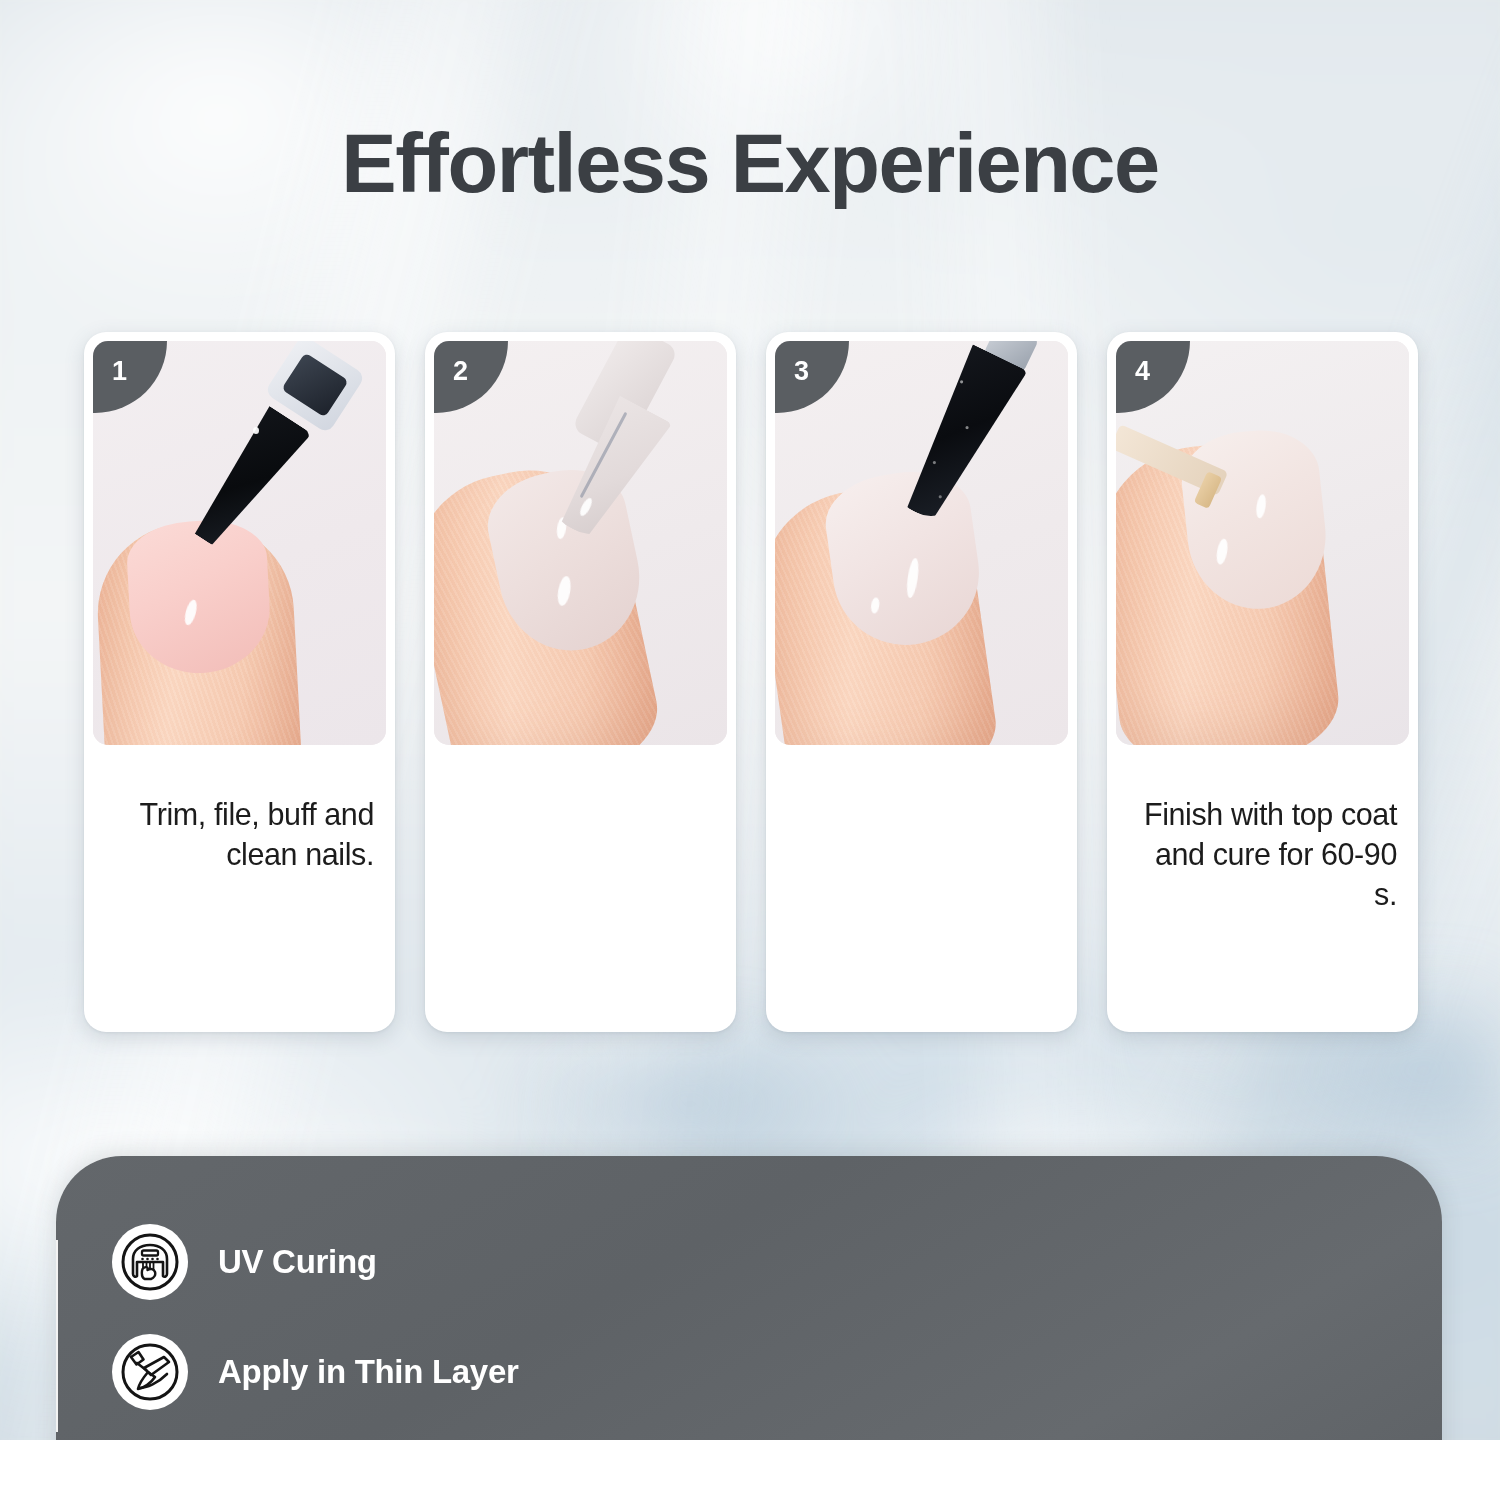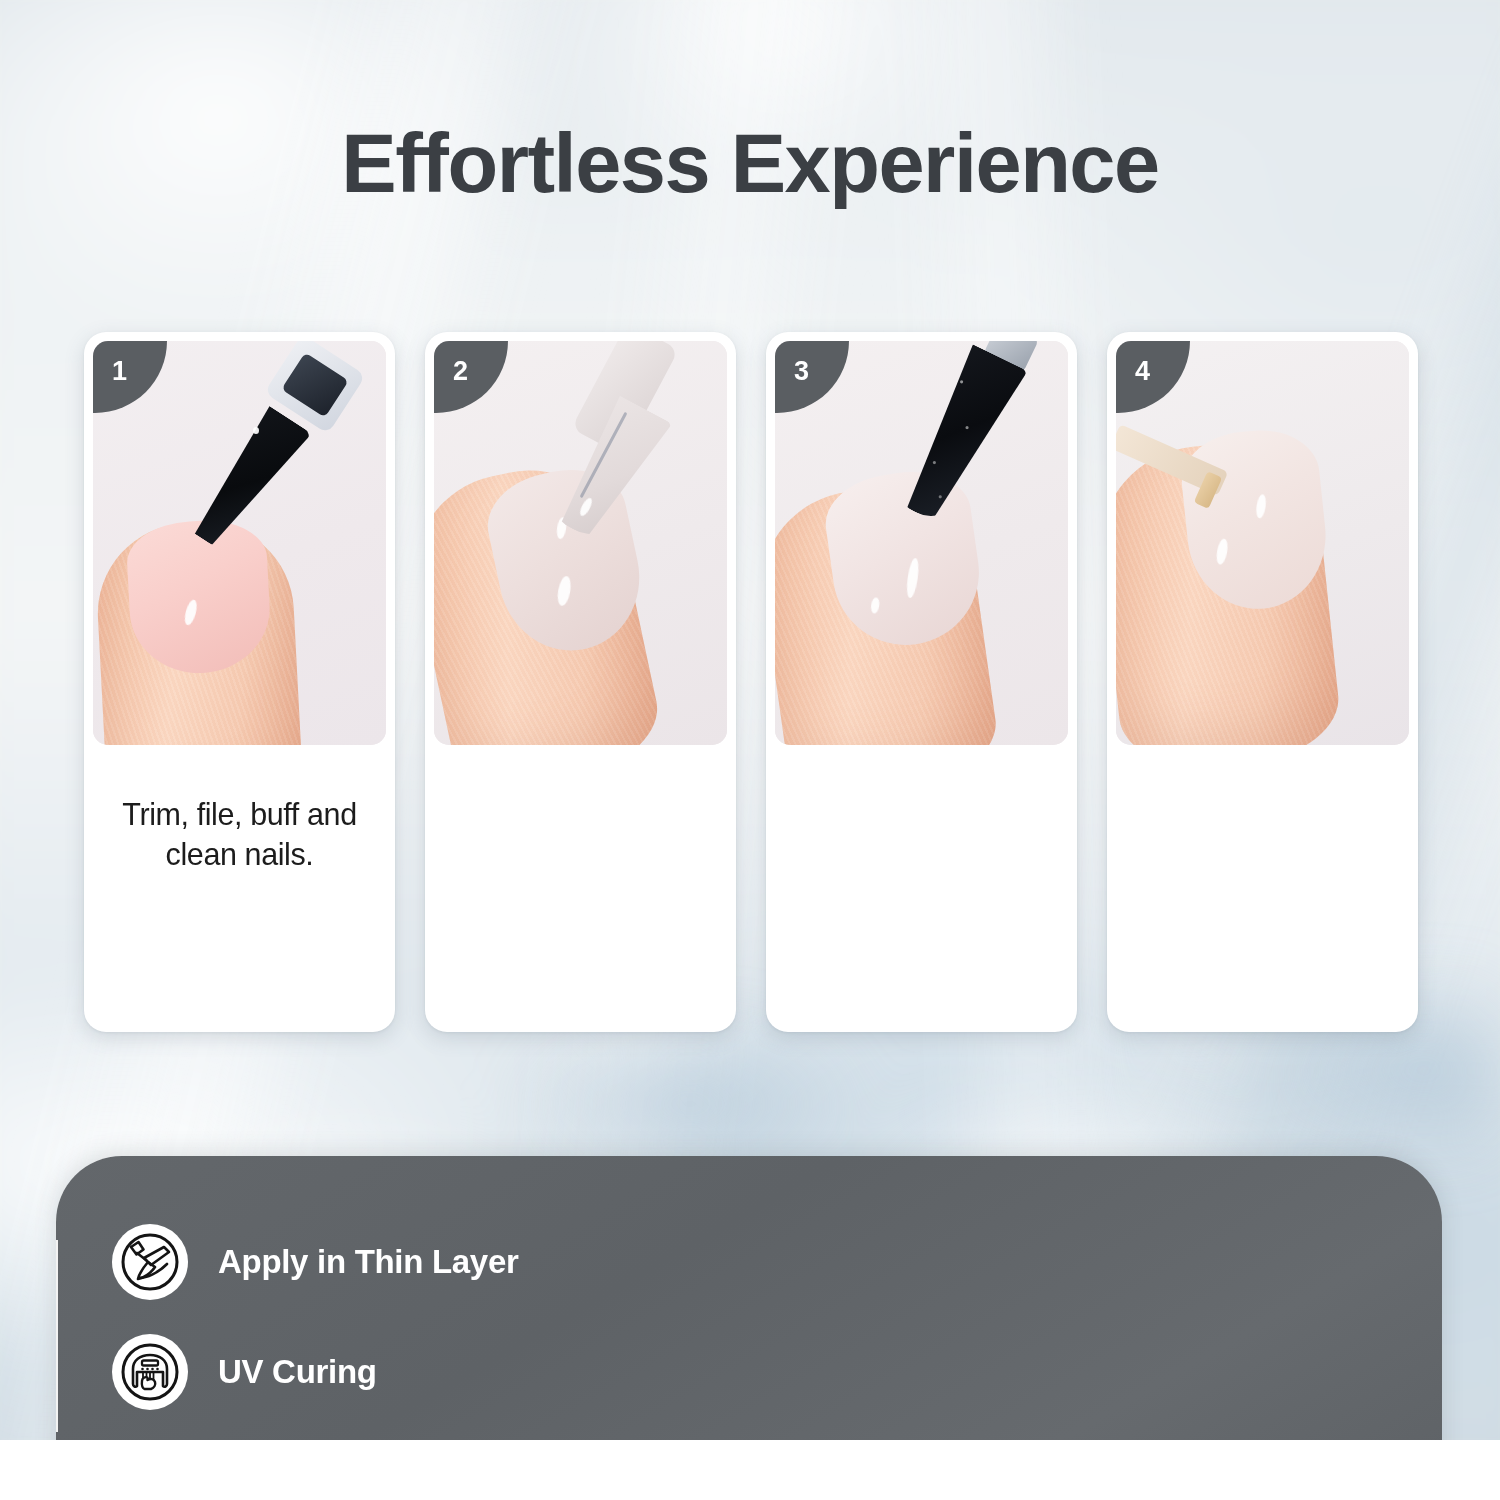--- a/index.html
+++ b/index.html
@@ -111,21 +111,21 @@
     line-height: 1;
     display: flex;
     align-items: flex-start;
     justify-content: flex-start;
     padding: 17px 0 0 19px;
   }
 
   .caption {
     flex: 1;
     padding: 50px 12px 0 12px;
-    text-align: center;
+    text-align: right;
     font-size: 30.5px;
     line-height: 1.31;
     color: #1c1c1c;
     font-weight: 400;
     letter-spacing: -0.4px;
   }
 
   
   .finger {
     position: absolute;
@@ -301,58 +301,59 @@
           <div class="nail" style="left:70px; top:90px; width:138px; height:178px; background:linear-gradient(155deg,#f7efed 0%,#f2e5e2 44%,#ecdad6 100%); transform:rotate(-6deg);">
             <div class="nail-gloss" style="left:72px; top:64px; width:9px; height:24px; transform:rotate(14deg);"></div>
             <div class="nail-gloss" style="left:28px; top:104px; width:10px; height:26px; transform:rotate(16deg);"></div>
           </div>
 
           <div class="brush-handle" style="left:-6px; top:106px; width:118px; height:26px; background:linear-gradient(100deg,#f3e6d6,#e4d2bc); border-radius:5px; transform:rotate(24deg);"></div>
           <div class="brush-handle" style="left:84px; top:132px; width:16px; height:34px; background:linear-gradient(100deg,#e9cfa6,#d8b988); border-radius:4px; transform:rotate(24deg);"></div>
         </div>
         <div class="badge">4</div>
       </div>
+      <div class="caption">Finish with top coat and cure for 60-90 s.</div>
     </div>
 
   </div>
 
   <div class="footer">
 
 
     <div class="footer-divider"></div>
 
     <div class="footer-right">
-
-      <div class="feature">
-        <span class="feature-icon">
-          <svg width="60" height="60" viewBox="0 0 60 60" aria-hidden="true">
-            <circle cx="30" cy="30" r="27" fill="none" stroke="#141414" stroke-width="3"></circle>
-            <path d="M11 15 L18.5 10 L23.5 17.5 L16.5 22.5 Z" fill="none" stroke="#141414" stroke-width="2.6" stroke-linejoin="round"></path>
-            <path d="M17 21 L26 28" fill="none" stroke="#141414" stroke-width="2.6" stroke-linecap="round"></path>
-            <path d="M24 26 L44 15 L49 20 L31 33 Z" fill="none" stroke="#141414" stroke-width="2.6" stroke-linejoin="round"></path>
-            <path d="M28 30 C23 36, 19 42, 18 47 C24 46, 31 41, 35 35 Z" fill="none" stroke="#141414" stroke-width="2.6" stroke-linejoin="round"></path>
-            <path d="M19 46 C27 46, 38 41, 47 32" fill="none" stroke="#141414" stroke-width="2.6" stroke-linecap="round"></path>
-          </svg>
-        </span>
-        <span class="feature-label">Apply in Thin Layer</span>
-      </div>
 
       <div class="feature">
         <span class="feature-icon">
           <svg width="60" height="60" viewBox="0 0 60 60" aria-hidden="true">
             <circle cx="30" cy="30" r="27" fill="none" stroke="#141414" stroke-width="3"></circle>
             <path d="M13 42 L13 27 C13 18.5, 20 13, 30 13 C40 13, 47 18.5, 47 27 L47 42 C47 44.5, 44.5 45.5, 43 44 L43 30 L17 30 L17 44 C15.5 45.5, 13 44.5, 13 42 Z" fill="none" stroke="#141414" stroke-width="2.6" stroke-linejoin="round"></path>
             <rect x="22" y="18.5" width="16" height="5" rx="1.6" fill="none" stroke="#141414" stroke-width="2.3"></rect>
             <circle cx="22.5" cy="27" r="1.3" fill="#141414"></circle>
             <circle cx="27.5" cy="27" r="1.3" fill="#141414"></circle>
             <circle cx="32.5" cy="27" r="1.3" fill="#141414"></circle>
             <circle cx="37.5" cy="27" r="1.3" fill="#141414"></circle>
             <path d="M23 31 L23 38 M26.5 31 L26.5 39 M30 31 L30 39.5 M33.5 31 L33.5 38.5" stroke="#141414" stroke-width="1.8" stroke-linecap="round"></path>
             <path d="M22 39 C22 36, 25 34.5, 27.5 35.5 L27.5 38 C30.5 36, 34 37, 35 40 C36 43, 34 46, 31 47 L24.5 47 C22.5 46, 21.5 43, 22 39 Z" fill="#ffffff" stroke="#141414" stroke-width="2.4" stroke-linejoin="round"></path>
           </svg>
         </span>
         <span class="feature-label">UV Curing</span>
       </div>
 
+      <div class="feature">
+        <span class="feature-icon">
+          <svg width="60" height="60" viewBox="0 0 60 60" aria-hidden="true">
+            <circle cx="30" cy="30" r="27" fill="none" stroke="#141414" stroke-width="3"></circle>
+            <path d="M11 15 L18.5 10 L23.5 17.5 L16.5 22.5 Z" fill="none" stroke="#141414" stroke-width="2.6" stroke-linejoin="round"></path>
+            <path d="M17 21 L26 28" fill="none" stroke="#141414" stroke-width="2.6" stroke-linecap="round"></path>
+            <path d="M24 26 L44 15 L49 20 L31 33 Z" fill="none" stroke="#141414" stroke-width="2.6" stroke-linejoin="round"></path>
+            <path d="M28 30 C23 36, 19 42, 18 47 C24 46, 31 41, 35 35 Z" fill="none" stroke="#141414" stroke-width="2.6" stroke-linejoin="round"></path>
+            <path d="M19 46 C27 46, 38 41, 47 32" fill="none" stroke="#141414" stroke-width="2.6" stroke-linecap="round"></path>
+          </svg>
+        </span>
+        <span class="feature-label">Apply in Thin Layer</span>
+      </div>
+
     </div>
   </div>
 
 </div>
 
 </body></html>

